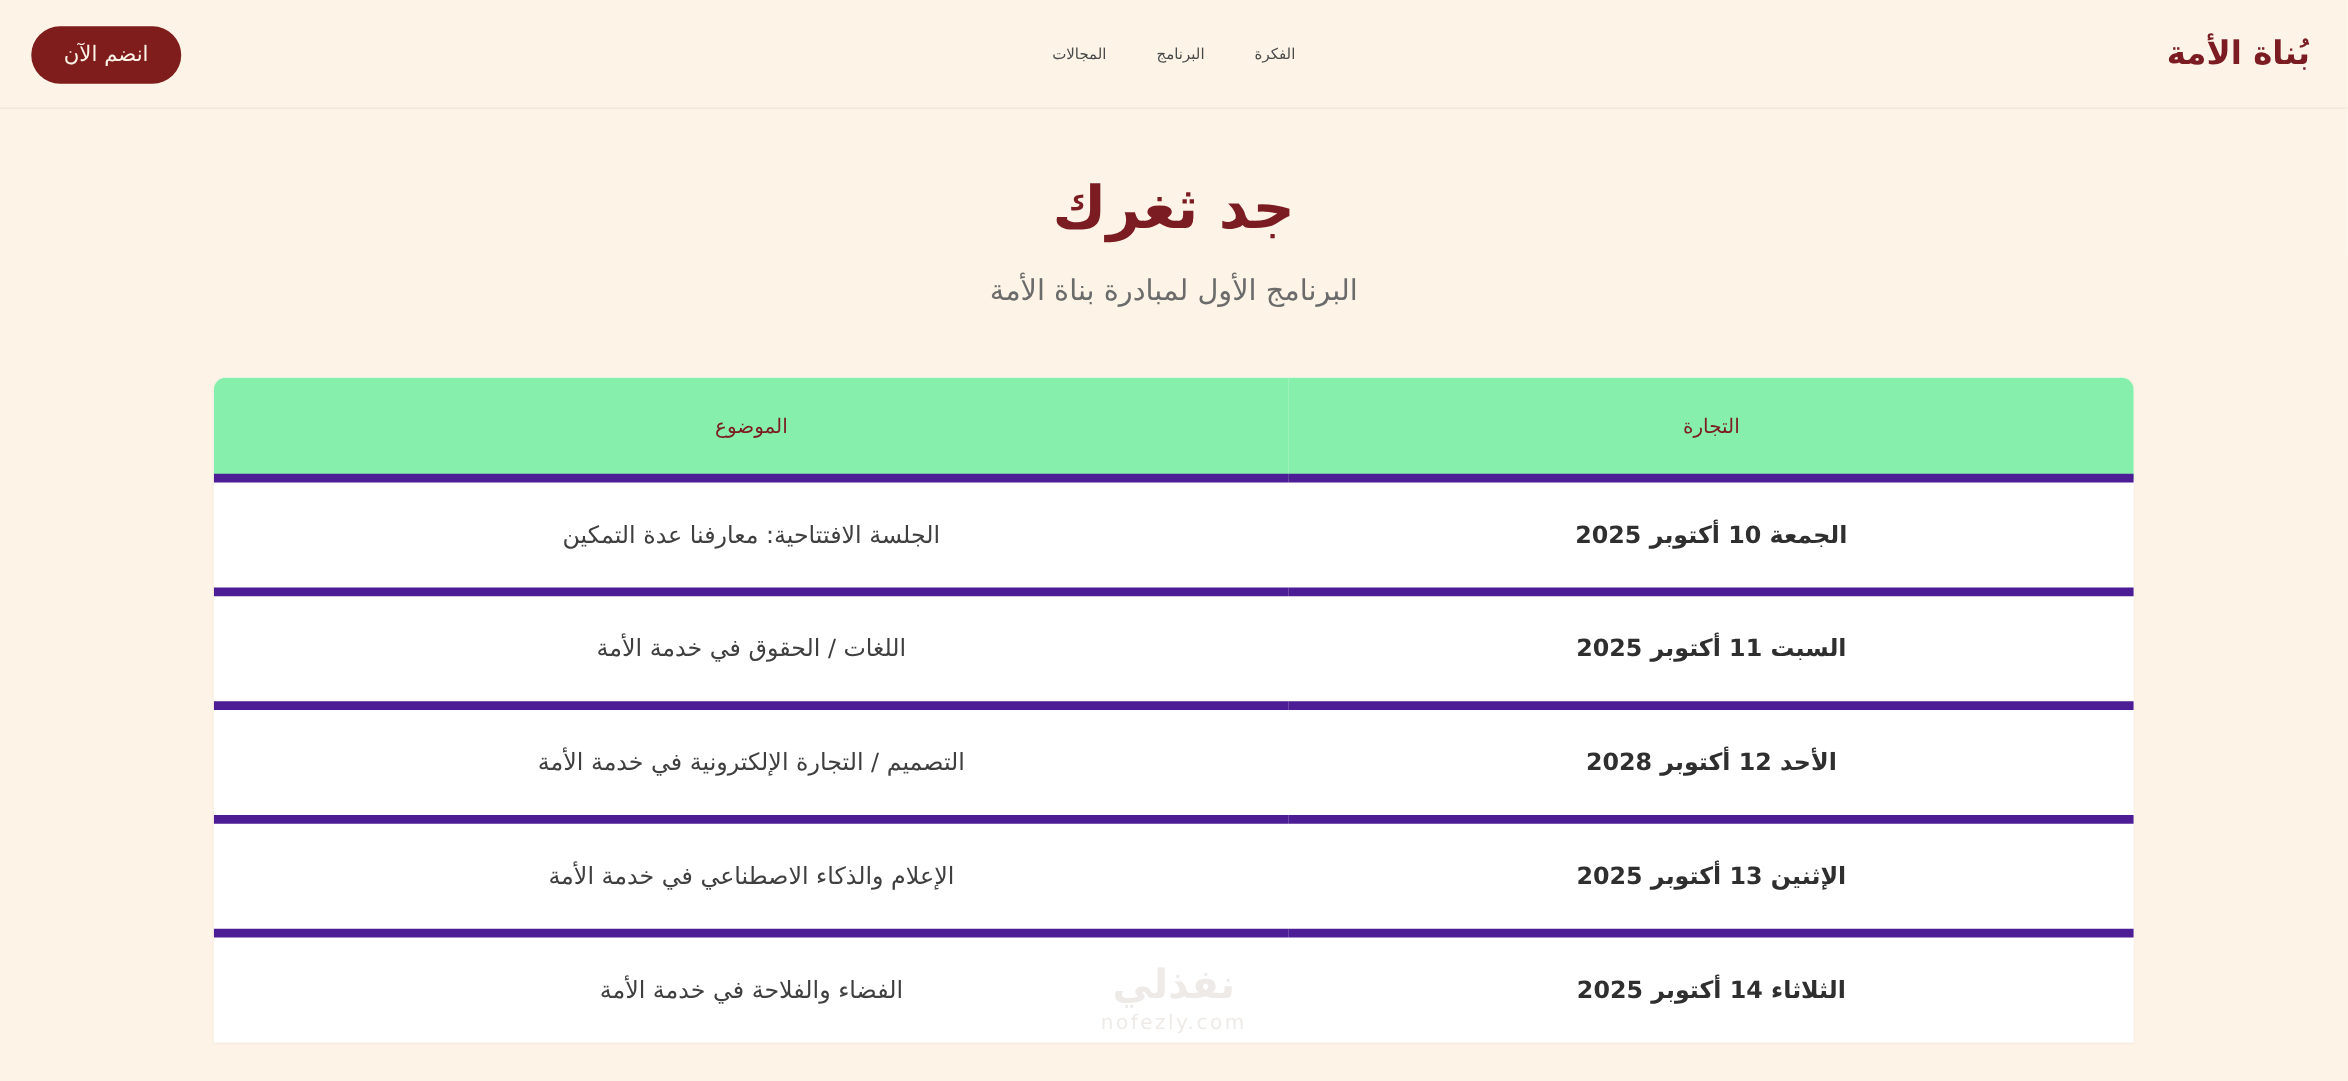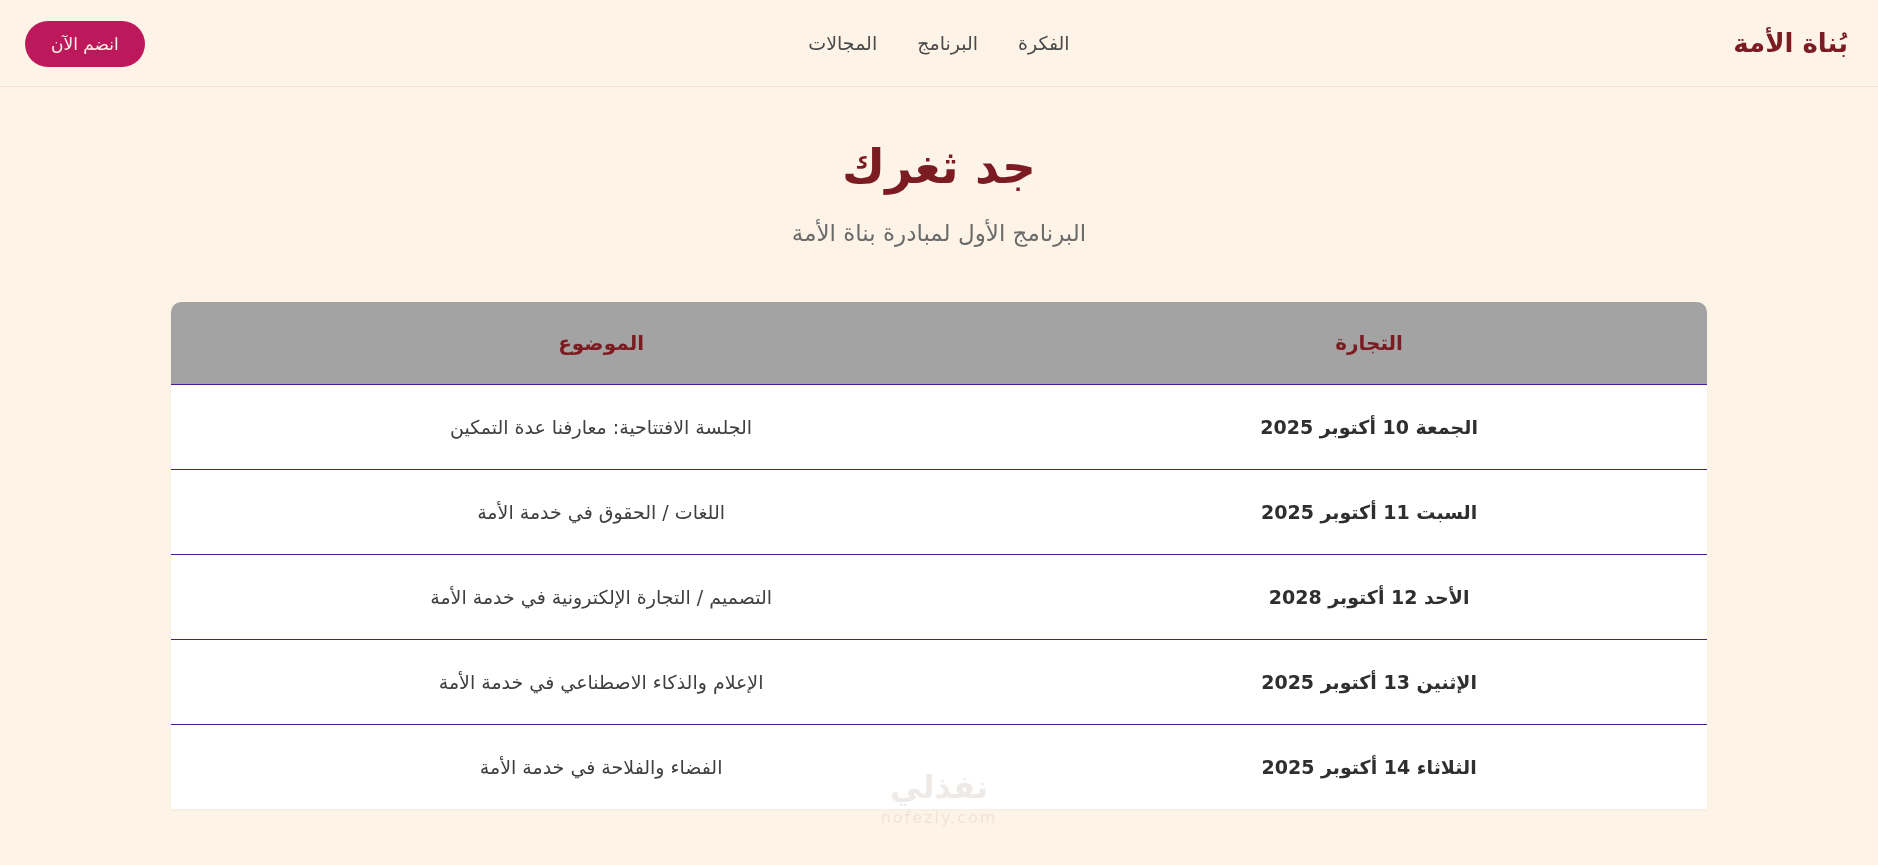--- a/index.html
+++ b/index.html
@@ -34,30 +34,30 @@
     left: 0; right: 0;
     top: 0; bottom: 0;
     display: flex;
     align-items: center;
     justify-content: center;
     gap: 40px;
     pointer-events: none;
   }
   .nav a {
     pointer-events: auto;
-    font-size: 19px;
+    font-size: 12px;
     color: #4a4a4a;
     text-decoration: none;
     white-space: nowrap;
   }
   .join-btn {
     position: absolute;
     left: 25px;
     top: 21px;
-    background: #be185d;
+    background: #7f1d1d;
     color: #fdf4e7;
     border: none;
     border-radius: 26px;
     padding: 13px 26px;
     font-size: 17px;
     font-family: inherit;
     cursor: pointer;
     white-space: nowrap;
   }
 
@@ -87,33 +87,33 @@
     border-radius: 10px 10px 0 0;
     overflow: hidden;
     box-shadow: 0 1px 3px rgba(0,0,0,0.04);
   }
   table {
     width: 100%;
     border-collapse: collapse;
     table-layout: fixed;
   }
   thead th {
-    background: #a3a3a3;
+    background: #86efac;
     color: #7b1b22;
-    font-size: 20px;
-    font-weight: bold;
+    font-size: 16px;
+    font-weight: normal;
     padding: 29px 40px;
     text-align: center;
   }
   thead th.col-date { width: 44%; }
   tbody td {
     padding: 31px 40px;
     font-size: 19px;
     text-align: center;
-    border-top: 1px solid #4c1d95;
+    border-top: 7px solid #4c1d95;
     color: #3f3f3f;
   }
   tbody td.date {
     font-weight: bold;
     color: #2f2f2f;
   }
 
   
   .watermark {
     position: absolute;

